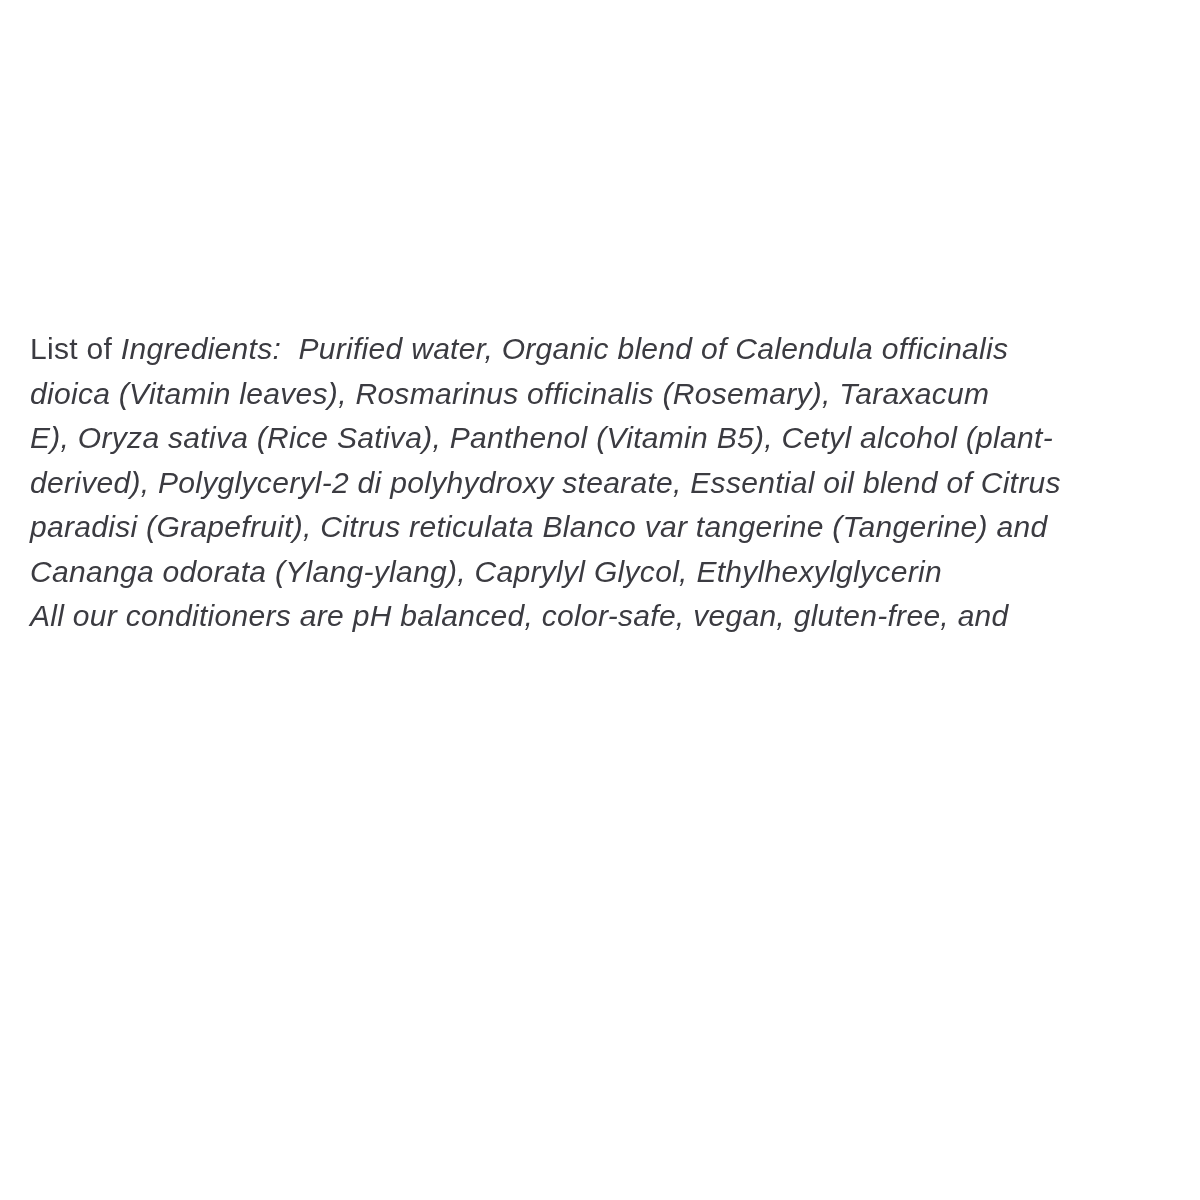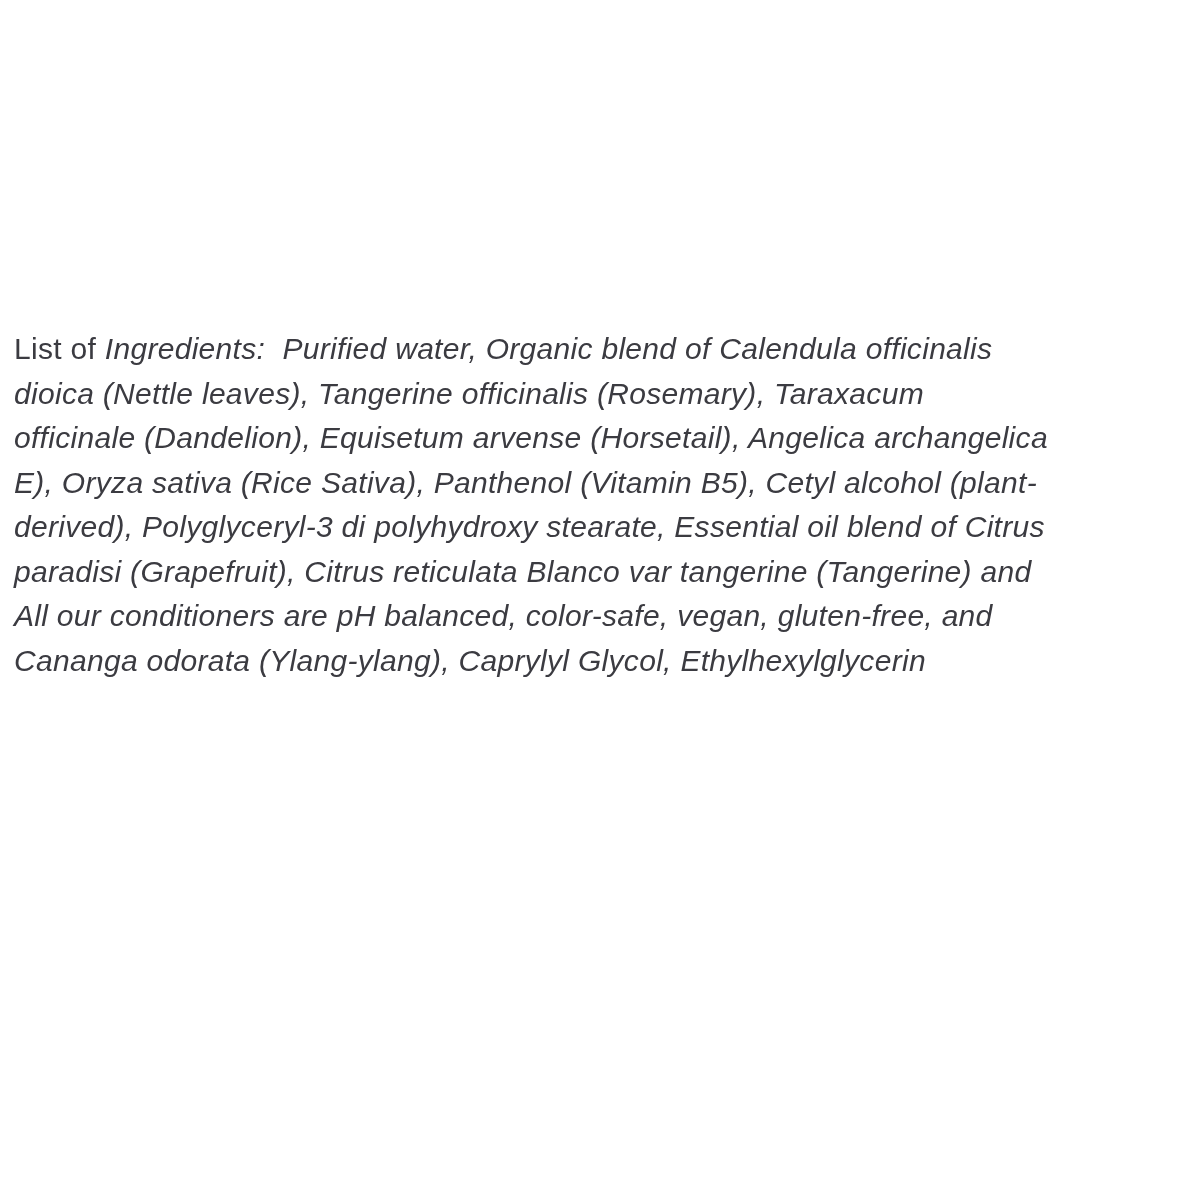--- a/index.html
+++ b/index.html
@@ -9,21 +9,21 @@
   }
   .page {
     position: relative;
     width: 1200px;
     height: 1200px;
     background: #ffffff;
     overflow: hidden;
   }
   .textblock {
     position: absolute;
-    left: 14px;
+    left: 30px;
     top: 327px;
     width: 1170px;
     font-family: "Liberation Sans", sans-serif;
     font-size: 30px;
     line-height: 44.5px;
     letter-spacing: 0.3px;
     color: #3b3b41;
   }
   .line {
     white-space: pre;
@@ -32,21 +32,20 @@
   .lead {
     font-style: normal;
   }
 </style>
 </head>
 <body>
 
 <div class="page">
   <div class="textblock">
     <div class="line"><span class="lead">List of </span><span>Ingredients:  Purified water, Organic blend of Calendula officinalis</span></div>
-    <div class="line">dioica (Nettle leaves), Tangerine officinalis (Rosemary), Taraxacum</div>
-    <div class="line">officinale (Dandelion), Equisetum arvense (Horsetail), Angelica archangelica</div>
+    <div class="line">dioica (Vitamin leaves), Rosmarinus officinalis (Rosemary), Taraxacum</div>
     <div class="line">E), Oryza sativa (Rice Sativa), Panthenol (Vitamin B5), Cetyl alcohol (plant-</div>
-    <div class="line">derived), Polyglyceryl-3 di polyhydroxy stearate, Essential oil blend of Citrus</div>
+    <div class="line">derived), Polyglyceryl-2 di polyhydroxy stearate, Essential oil blend of Citrus</div>
     <div class="line">paradisi (Grapefruit), Citrus reticulata Blanco var tangerine (Tangerine) and</div>
+    <div class="line">Cananga odorata (Ylang-ylang), Caprylyl Glycol, Ethylhexylglycerin</div>
     <div class="line">All our conditioners are pH balanced, color-safe, vegan, gluten-free, and</div>
-    <div class="line">Cananga odorata (Ylang-ylang), Caprylyl Glycol, Ethylhexylglycerin</div>
   </div>
 </div>
 
 </body></html>

